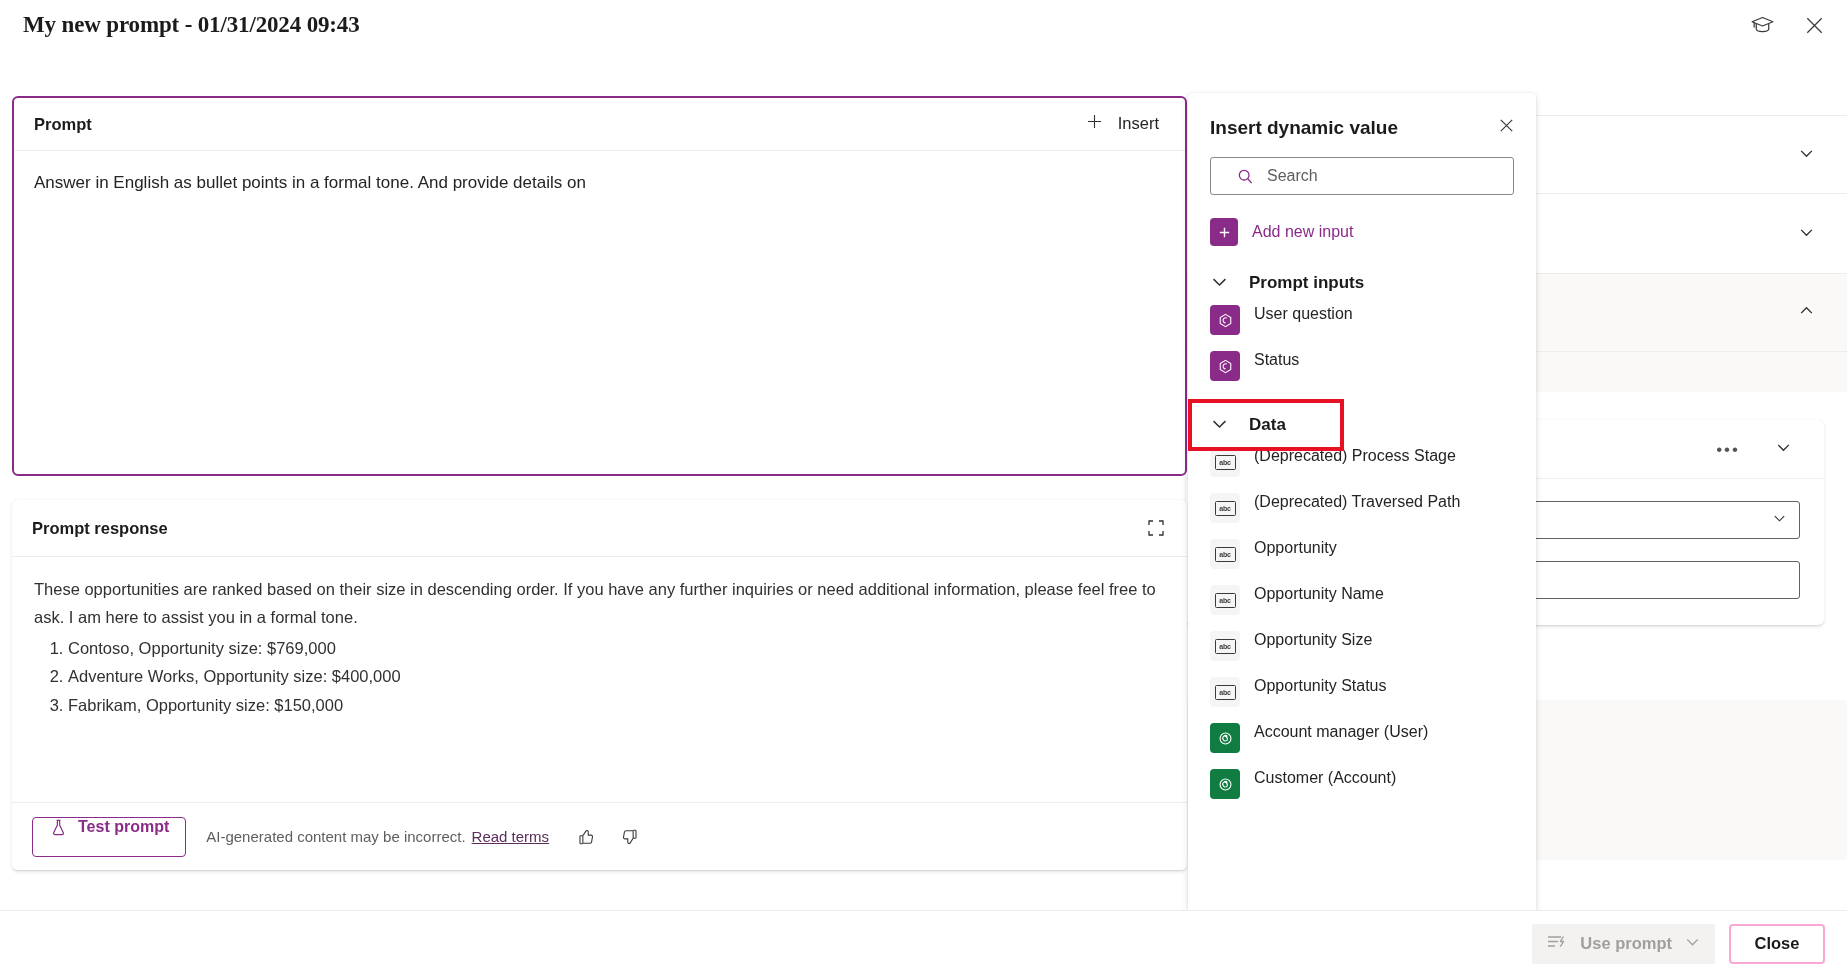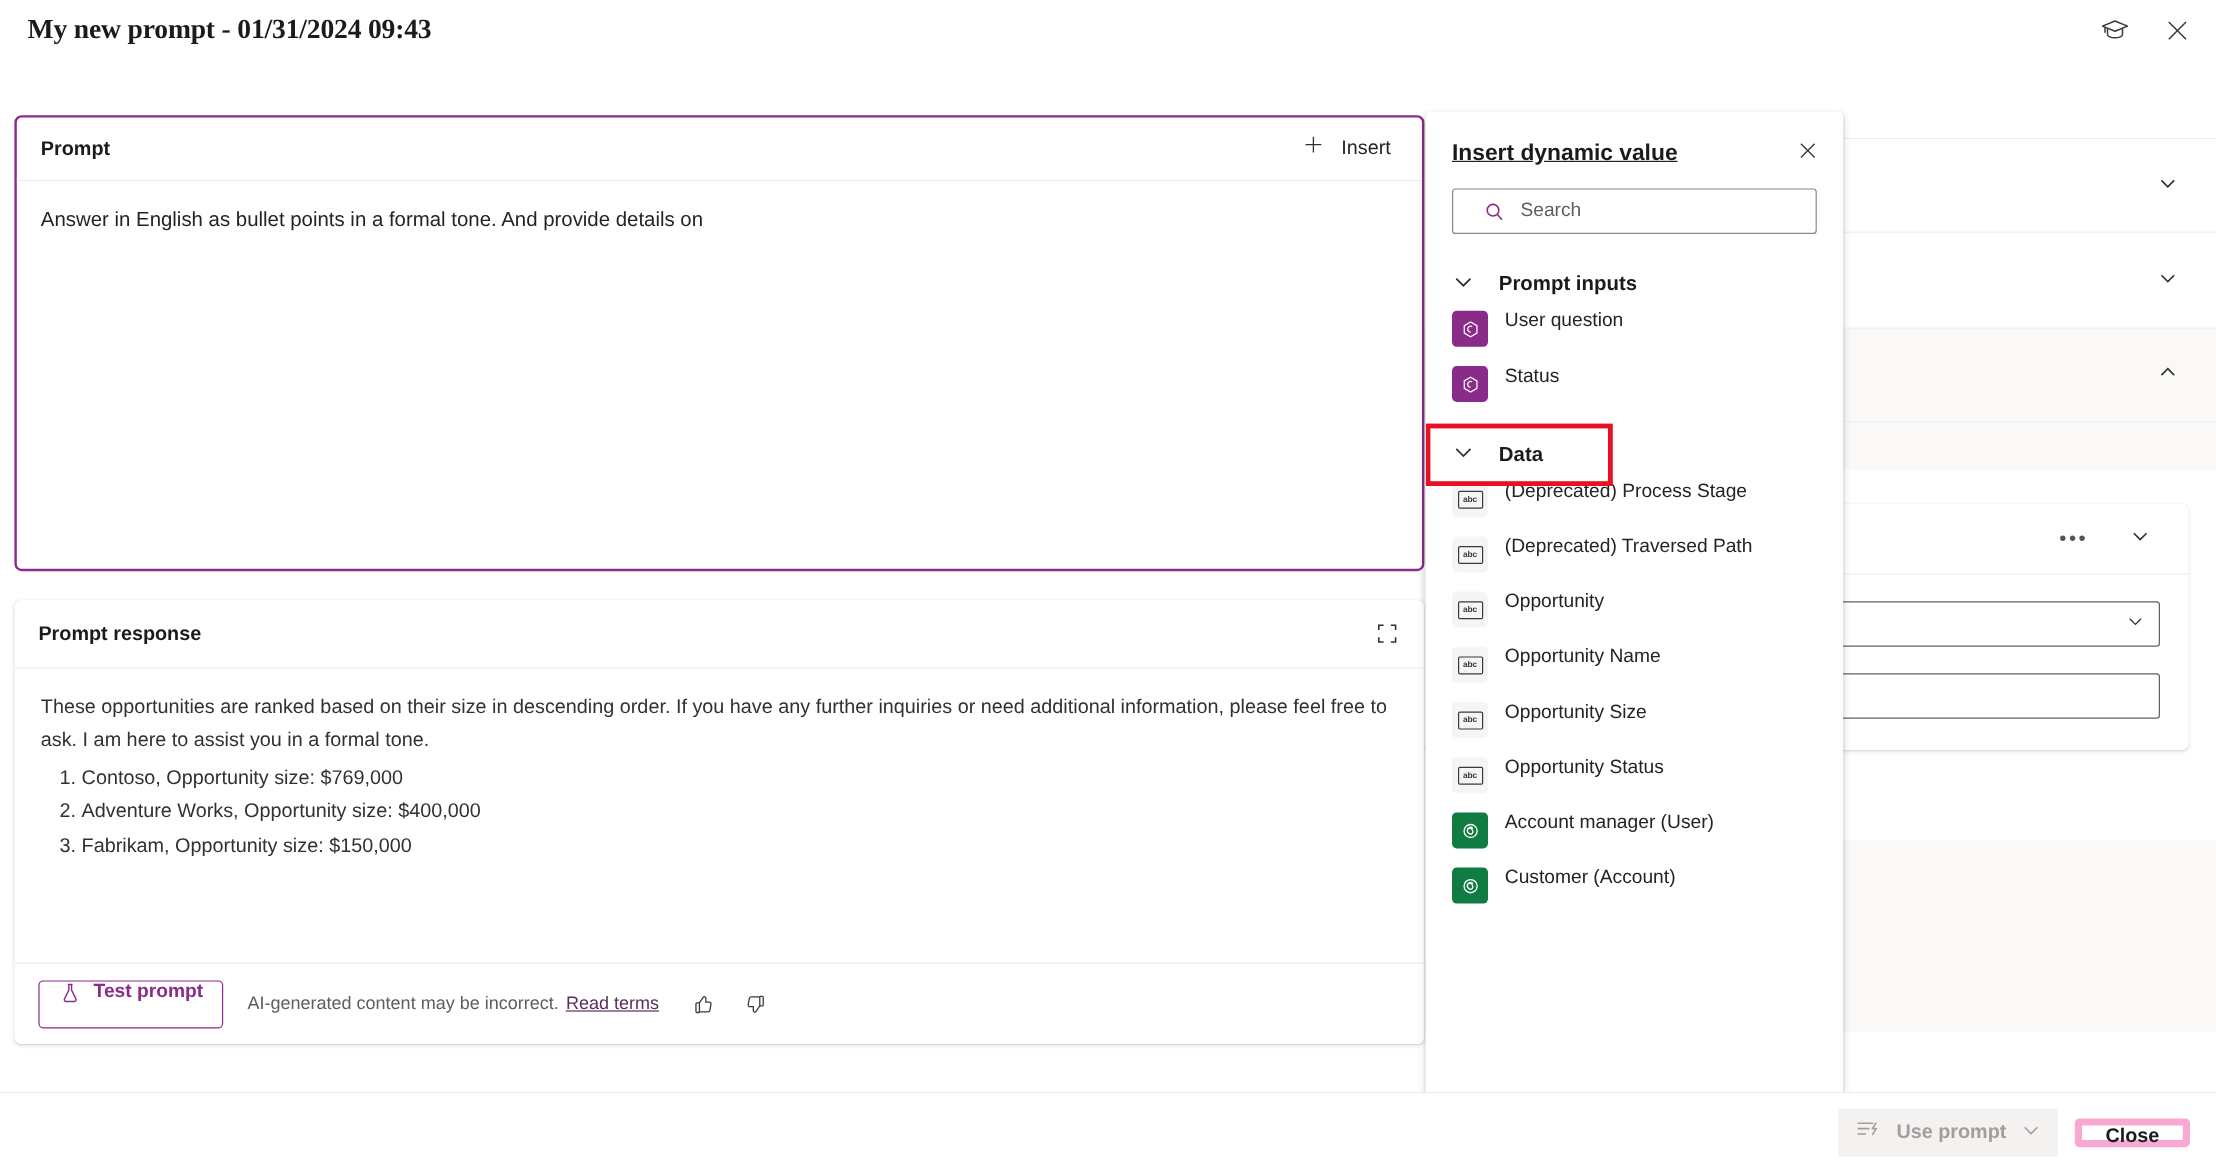--- a/index.html
+++ b/index.html
@@ -289,21 +289,20 @@
     width: 348px; height: 870px;
     background: #ffffff;
     border-radius: 4px;
     box-shadow: 0 3.2px 7.2px rgba(0,0,0,.13), 0 .6px 1.8px rgba(0,0,0,.11);
     box-sizing: border-box;
     overflow: hidden;
   }
   .dyn-head {
     position: relative;
     padding: 24px 22px 0 22px;
-    text-decoration: underline;
   }
   .dyn-title {
     font-size: 19px;
     font-weight: 700;
     color: #1b1b1b;
   }
   .dyn-close {
     position: absolute;
     right: 14px; top: 16px;
     width: 32px; height: 32px;
@@ -453,25 +452,25 @@
     background: #f3f2f1;
     border: none;
     border-radius: 0;
     color: #a19f9d;
     font-size: 16.5px;
     font-weight: 700;
     cursor: default;
     font-family: inherit;
   }
   .close-btn {
-    height: 24px;
+    height: 40px;
     min-width: 96px;
     padding: 0 18px;
     background: #ffffff;
-    border: 6px solid #f9a8d4;
+    border: 2px solid #f9a8d4;
     border-radius: 4px;
     color: #1b1b1b;
     font-size: 16.5px;
     font-weight: 700;
     cursor: pointer;
     font-family: inherit;
   }
   .accent-underline {
     position: absolute;
     left: 1300px;
@@ -627,20 +626,28 @@
       <svg width="19" height="19" viewBox="0 0 20 20" fill="none" stroke="#8a2b8a" stroke-width="1.35">
         <circle cx="8.6" cy="8.6" r="5.1"></circle>
         <path d="M12.4 12.4l4.1 4.6"></path>
       </svg>
     </span>
     <input type="text" placeholder="Search" style="">
   </div>
 
   <div class="dyn-list">
 
+    <div class="add-row">
+      <span class="add-sq">
+        <svg width="15" height="15" viewBox="0 0 16 16" fill="none" stroke="#ffffff" stroke-width="1.5">
+          <path d="M8 3v10M3 8h10"></path>
+        </svg>
+      </span>
+      <span class="add-label">Add new input</span>
+    </div>
 
     <div class="grp-row">
       <span>
         <svg width="19" height="19" viewBox="0 0 16 16" fill="none" stroke="#323130" stroke-width="1.25">
           <path d="M3 6l5 5 5-5"></path>
         </svg>
       </span>
       <span class="grp-label">Prompt inputs</span>
     </div>
 

